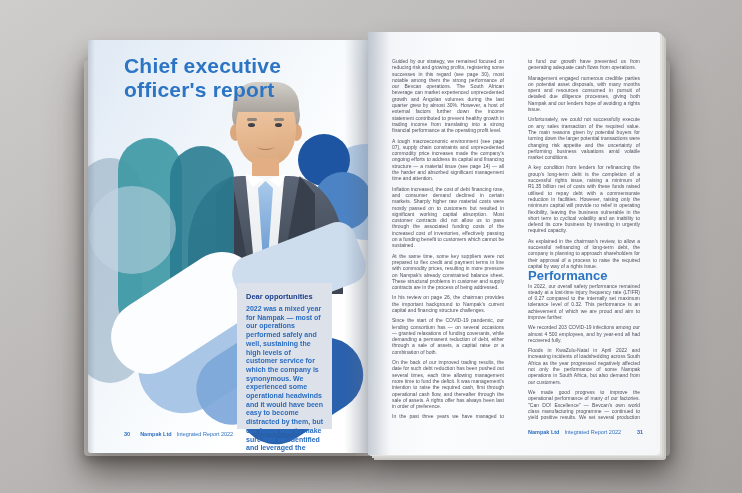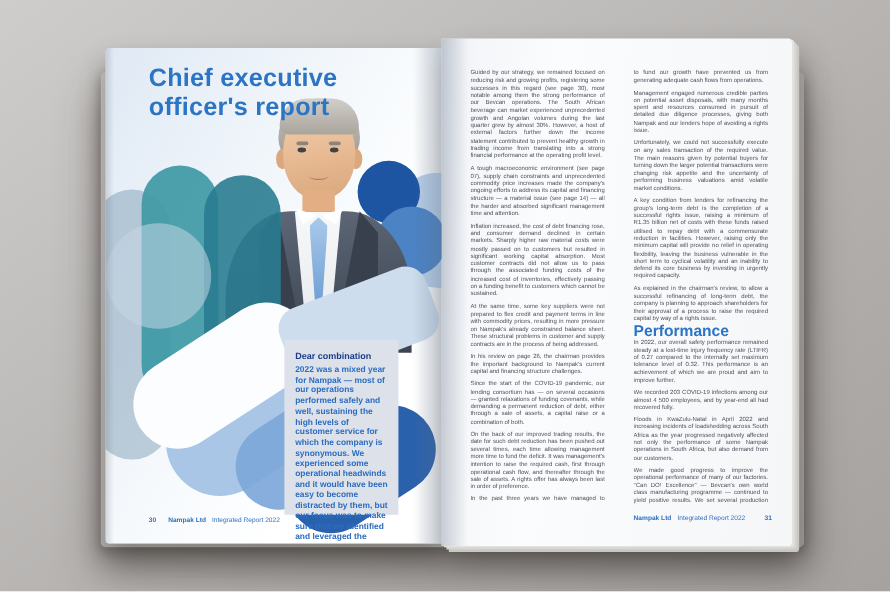--- a/index.html
+++ b/index.html
@@ -140,21 +140,21 @@
       <div class="decor t-light"></div>
       <div class="decor t-dark"></div>
       <div class="decor t-ov"></div>
       <div class="decor b-light"></div>
       <div class="decor b-mid"></div>
       <div class="decor b-dark"></div>
       <div class="decor w-pill"></div>
       <div class="decor p-wedge"></div>
 
       <div class="stake-panel">
-        <div class="stake-head">Dear combination</div>
+        <div class="stake-head">Dear opportunities</div>
         <div class="stake-body">2022 was a mixed year for Nampak — most of our operations performed safely and well, sustaining the high levels of customer service for which the company is synonymous. We experienced some operational headwinds and it would have been easy to become distracted by them, but our focus was to make sure that we identified and leveraged the available tailwinds, the opportunities for growth.</div>
       </div>
 
       <div class="footer footer-left">
         <span class="pagenum">30</span>
         <span class="brand">Nampak Ltd</span>
         <span class="report">Integrated Report 2022</span>
       </div>
 
       <div class="edge-shade-l"></div>

